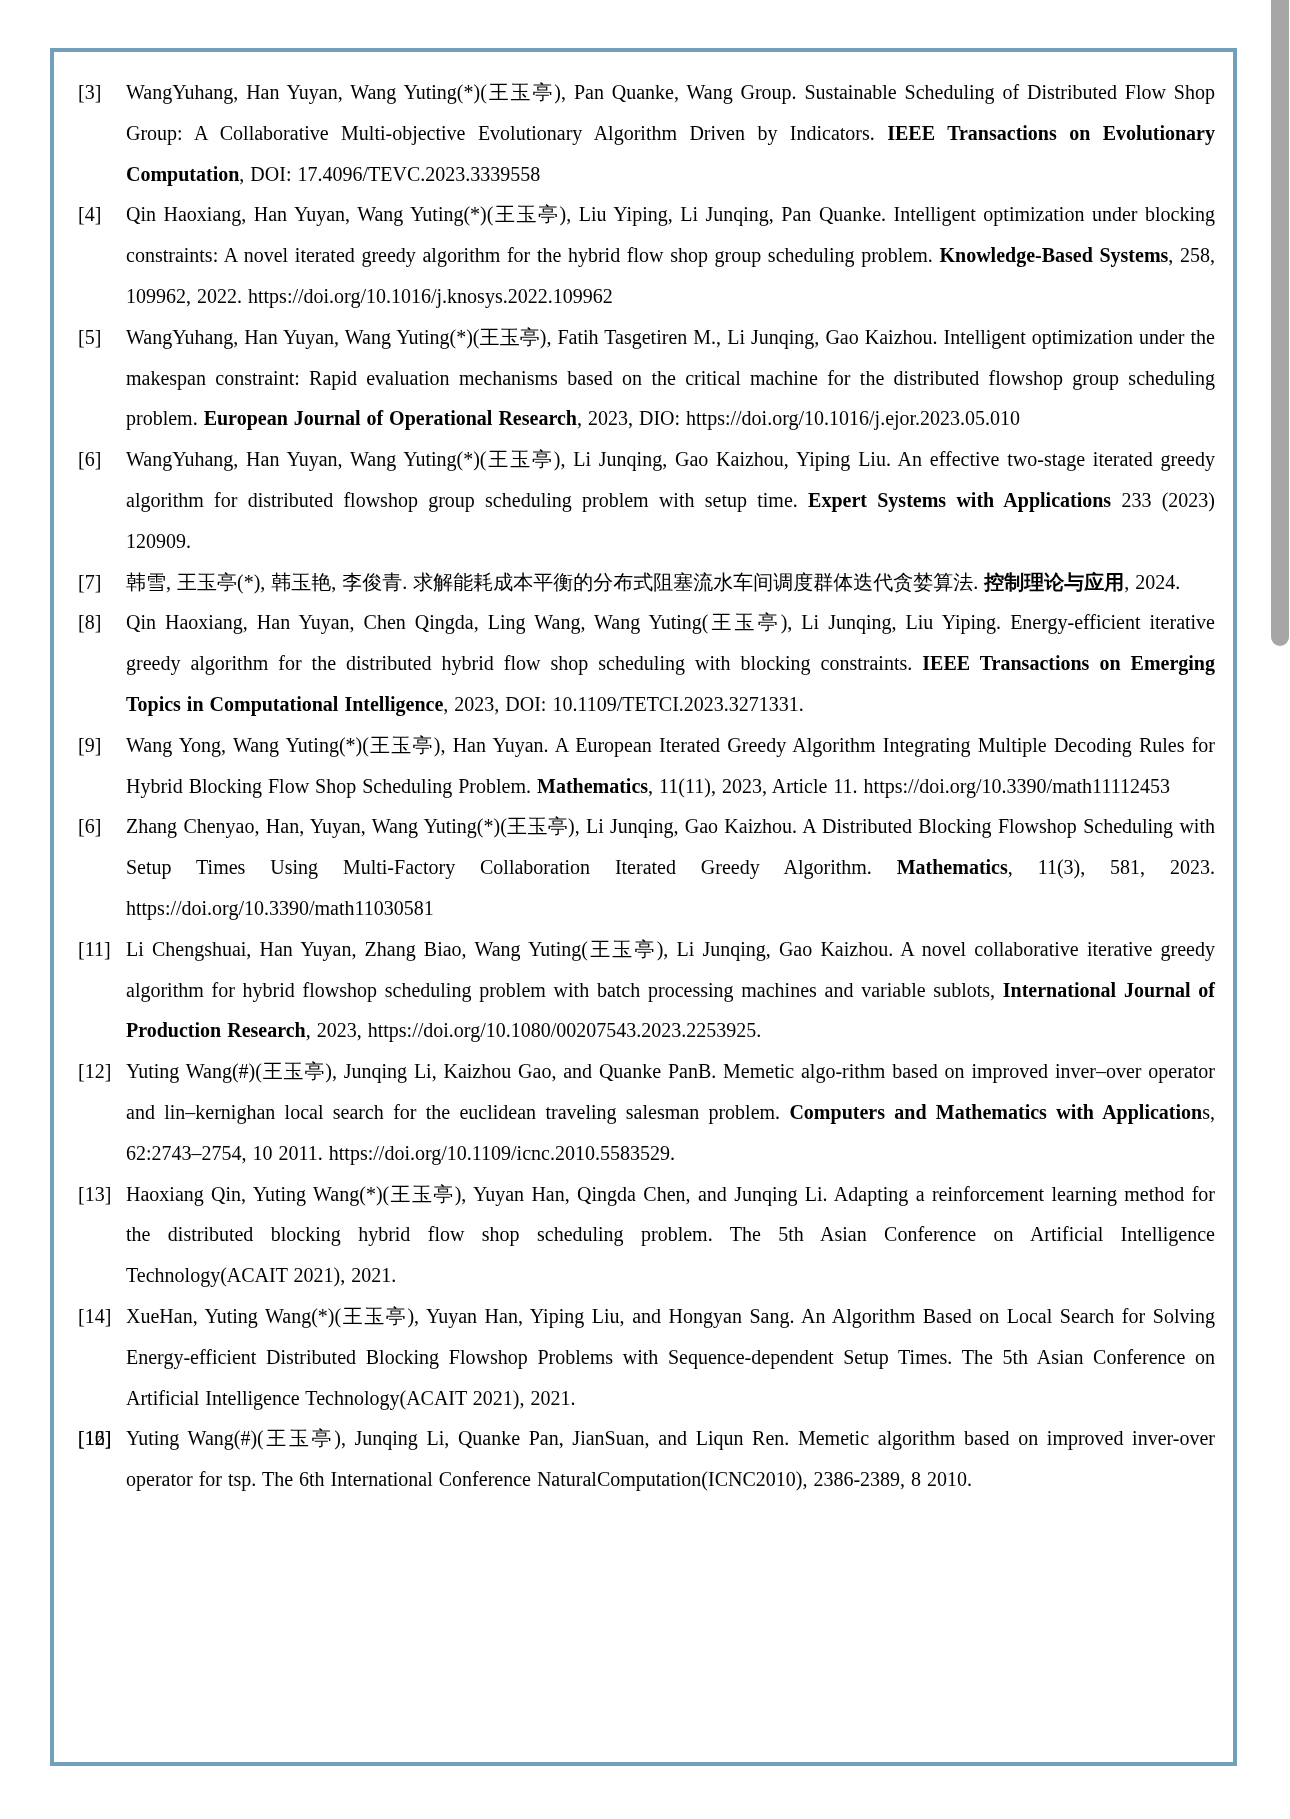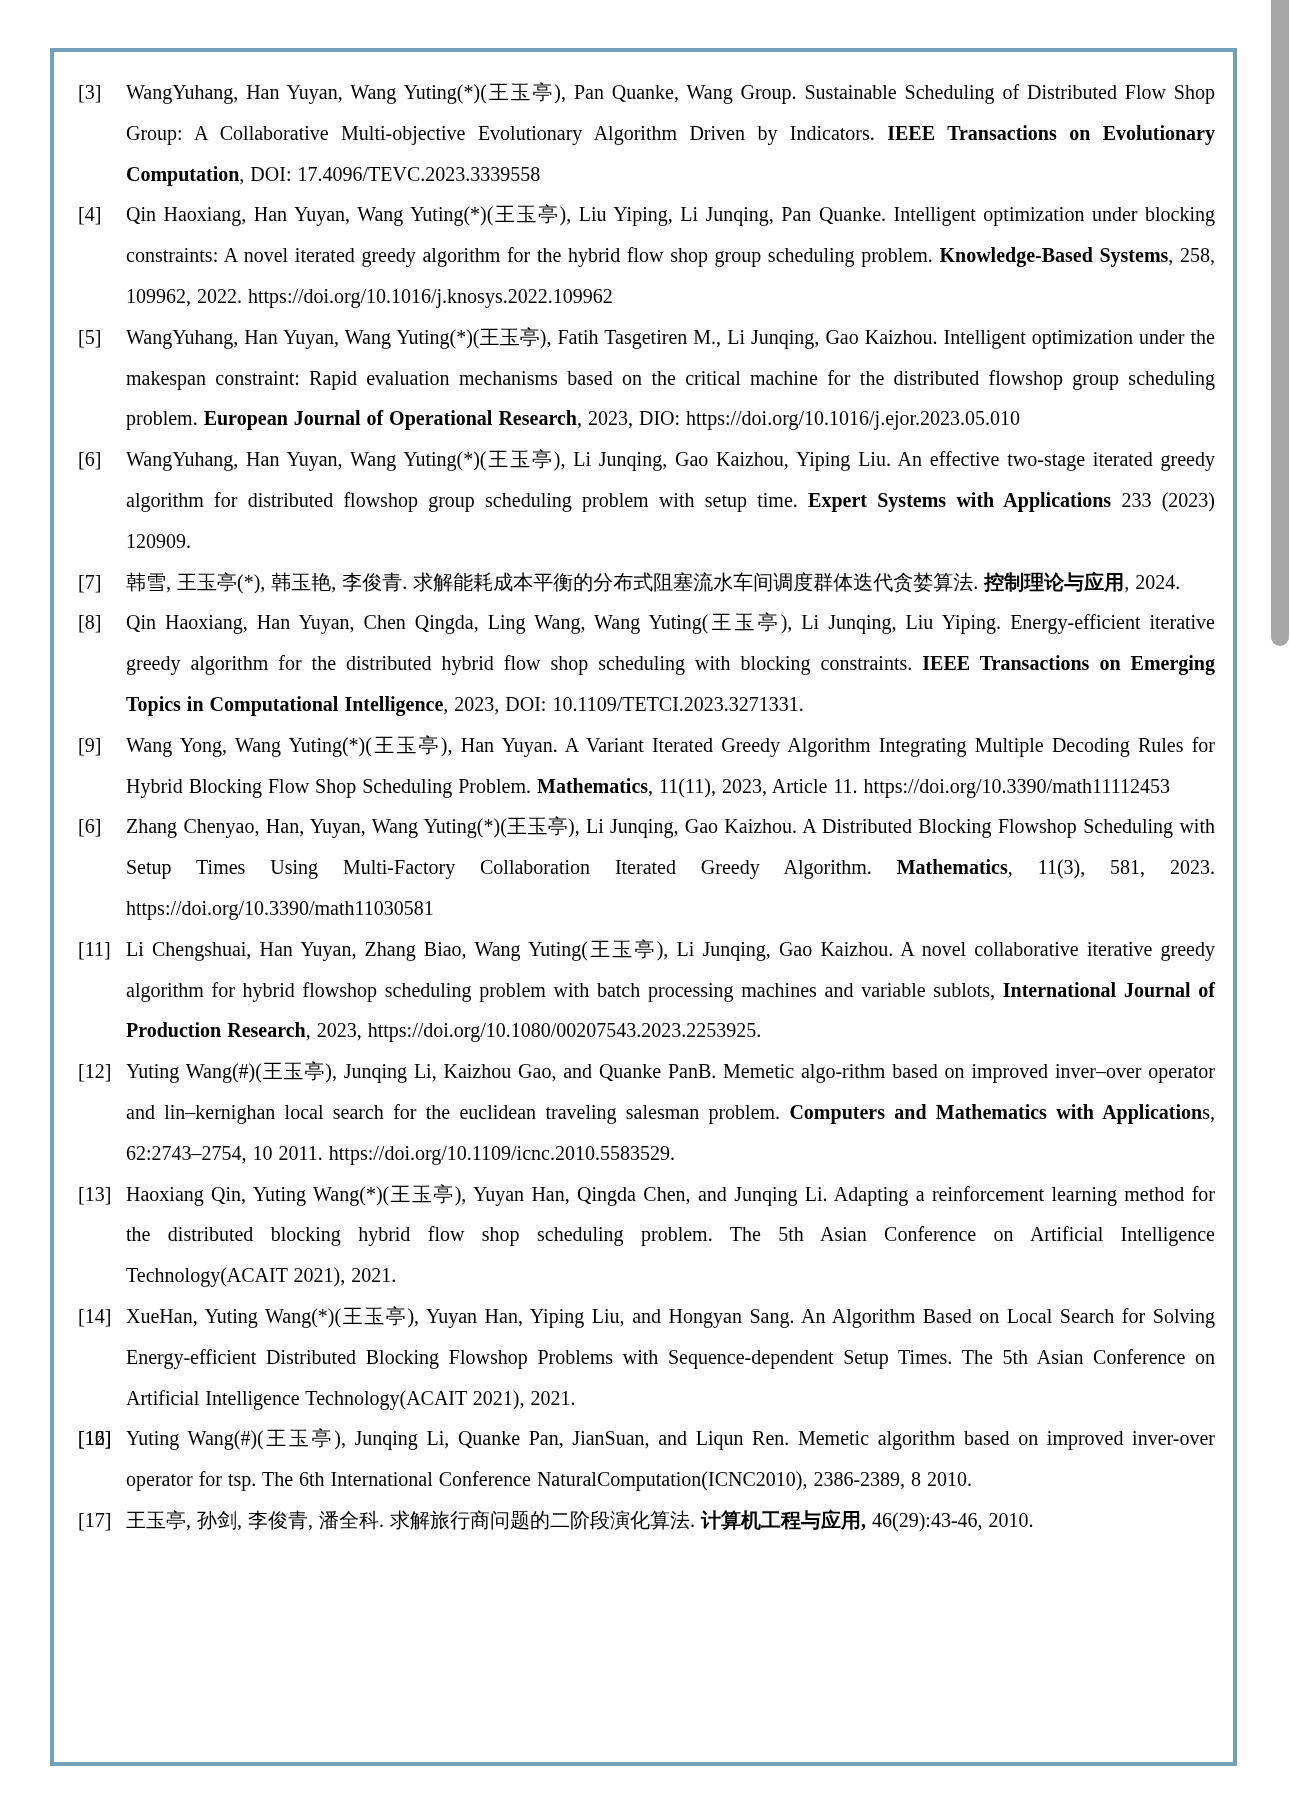--- a/index.html
+++ b/index.html
@@ -59,25 +59,24 @@
 <body style="background: rgb(255, 255, 255); color: rgb(0, 0, 0);">
 
 <div class="page-frame">
   <div class="refs" id="refs">
       <div class="ref"><span class="ref-num">[3]</span><span>WangYuhang, Han Yuyan, Wang Yuting(*)(王玉亭), Pan Quanke, Wang Group. Sustainable Scheduling of Distributed Flow Shop Group: A Collaborative Multi-objective Evolutionary Algorithm Driven by Indicators. </span><span class="jbold">IEEE Transactions on Evolutionary Computation</span><span>, DOI: 17.4096/TEVC.2023.3339558</span></div>
       <div class="ref"><span class="ref-num">[4]</span><span>Qin Haoxiang, Han Yuyan, Wang Yuting(*)(王玉亭), Liu Yiping, Li Junqing, Pan Quanke. Intelligent optimization under blocking constraints: A novel iterated greedy algorithm for the hybrid flow shop group scheduling problem. </span><span class="jbold">Knowledge-Based Systems</span><span>, 258, 109962, 2022. https://doi.org/10.1016/j.knosys.2022.109962</span></div>
       <div class="ref"><span class="ref-num">[5]</span><span>WangYuhang, Han Yuyan, Wang Yuting(*)(王玉亭), Fatih Tasgetiren M., Li Junqing, Gao Kaizhou. Intelligent optimization under the makespan constraint: Rapid evaluation mechanisms based on the critical machine for the distributed flowshop group scheduling problem. </span><span class="jbold">European Journal of Operational Research</span><span>, 2023, DIO: https://doi.org/10.1016/j.ejor.2023.05.010</span></div>
       <div class="ref"><span class="ref-num">[6]</span><span>WangYuhang, Han Yuyan, Wang Yuting(*)(王玉亭), Li Junqing, Gao Kaizhou, Yiping Liu. An effective two-stage iterated greedy algorithm for distributed flowshop group scheduling problem with setup time. </span><span class="jbold">Expert Systems with Applications</span><span> 233 (2023) 120909.</span></div>
       <div class="ref"><span class="ref-num">[7]</span><span>韩雪, 王玉亭(*), 韩玉艳, 李俊青. 求解能耗成本平衡的分布式阻塞流水车间调度群体迭代贪婪算法. </span><span class="jbold">控制理论与应用</span><span>, 2024.</span></div>
       <div class="ref"><span class="ref-num">[8]</span><span>Qin Haoxiang, Han Yuyan, Chen Qingda, Ling Wang, Wang Yuting(王玉亭), Li Junqing, Liu Yiping. Energy-efficient iterative greedy algorithm for the distributed hybrid flow shop scheduling with blocking constraints. </span><span class="jbold">IEEE Transactions on Emerging Topics in Computational Intelligence</span><span>, 2023, DOI: 10.1109/TETCI.2023.3271331.</span></div>
-      <div class="ref"><span class="ref-num">[9]</span><span>Wang Yong, Wang Yuting(*)(王玉亭), Han Yuyan. A Variant Iterated Greedy Algorithm Integrating Multiple Decoding Rules for Hybrid Blocking Flow Shop Scheduling Problem. </span><span class="jbold">Mathematics</span><span>, 11(11), 2023, Article 11. https://doi.org/10.3390/math11112453</span></div>
+      <div class="ref"><span class="ref-num">[9]</span><span>Wang Yong, Wang Yuting(*)(王玉亭), Han Yuyan. A European Iterated Greedy Algorithm Integrating Multiple Decoding Rules for Hybrid Blocking Flow Shop Scheduling Problem. </span><span class="jbold">Mathematics</span><span>, 11(11), 2023, Article 11. https://doi.org/10.3390/math11112453</span></div>
       <div class="ref"><span class="ref-num">[6]</span><span>Zhang Chenyao, Han, Yuyan, Wang Yuting(*)(王玉亭), Li Junqing, Gao Kaizhou. A Distributed Blocking Flowshop Scheduling with Setup Times Using Multi-Factory Collaboration Iterated Greedy Algorithm. </span><span class="jbold">Mathematics</span><span>, 11(3), 581, 2023. https://doi.org/10.3390/math11030581</span></div>
       <div class="ref"><span class="ref-num">[11]</span><span>Li Chengshuai, Han Yuyan, Zhang Biao, Wang Yuting(王玉亭), Li Junqing, Gao Kaizhou. A novel collaborative iterative greedy algorithm for hybrid flowshop scheduling problem with batch processing machines and variable sublots, </span><span class="jbold">International Journal of Production Research</span><span>, 2023, https://doi.org/10.1080/00207543.2023.2253925.</span></div>
       <div class="ref"><span class="ref-num">[12]</span><span>Yuting Wang(#)(王玉亭), Junqing Li, Kaizhou Gao, and Quanke PanB. Memetic algo-rithm based on improved inver–over operator and lin–kernighan local search for the euclidean traveling salesman problem. </span><span class="jbold">Computers and Mathematics with Application</span><span>s, 62:2743–2754, 10 2011. https://doi.org/10.1109/icnc.2010.5583529.</span></div>
       <div class="ref"><span class="ref-num">[13]</span><span>Haoxiang Qin, Yuting Wang(*)(王玉亭), Yuyan Han, Qingda Chen, and Junqing Li. Adapting a reinforcement learning method for the distributed blocking hybrid flow shop scheduling problem. The 5th Asian Conference on Artificial Intelligence Technology(ACAIT 2021), 2021.</span></div>
       <div class="ref"><span class="ref-num">[14]</span><span>XueHan, Yuting Wang(*)(王玉亭), Yuyan Han, Yiping Liu, and Hongyan Sang. An Algorithm Based on Local Search for Solving Energy-efficient Distributed Blocking Flowshop Problems with Sequence-dependent Setup Times. The 5th Asian Conference on Artificial Intelligence Technology(ACAIT 2021), 2021.</span></div>
       <div class="ref"><span class="ref-num">[12]</span></div>
       <div class="ref"><span class="ref-num">[16]</span><span>Yuting Wang(#)(王玉亭), Junqing Li, Quanke Pan, JianSuan, and Liqun Ren. Memetic algorithm based on improved inver-over operator for tsp. The 6th International Conference NaturalComputation(ICNC2010), 2386-2389, 8 2010.</span></div>
-      <div class="ref"><span class="ref-num">[17]</span><span>王玉亭, 孙剑, 李俊青, 潘全科. 求解旅行商问题的二阶段演化算法. </span><span class="jbold">计算机工程与应用,</span><span> 46(29):43-46, 2010.</span></div>
     </div>
 </div>
 
 <div class="scrollbar-thumb"></div>
 
 </body></html>

